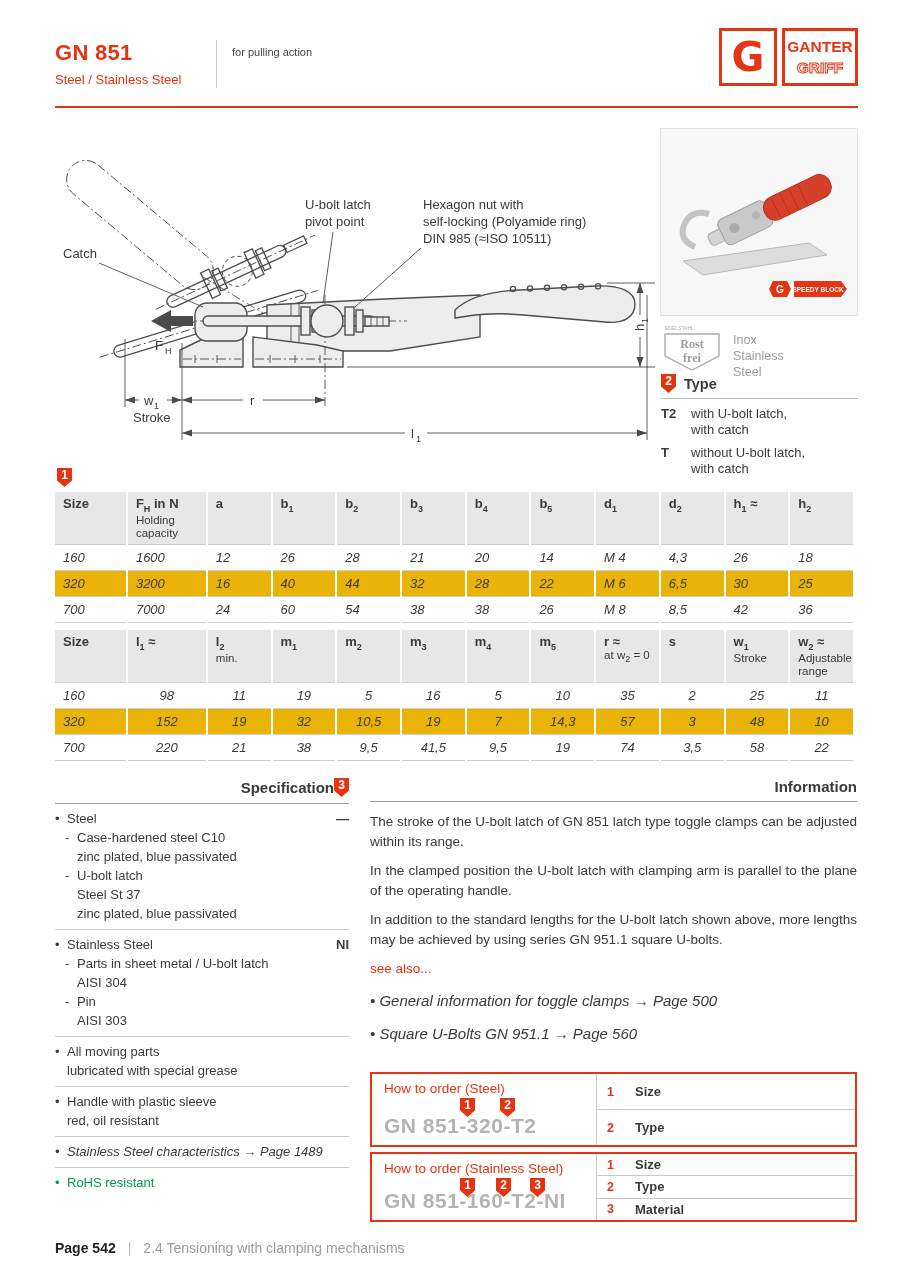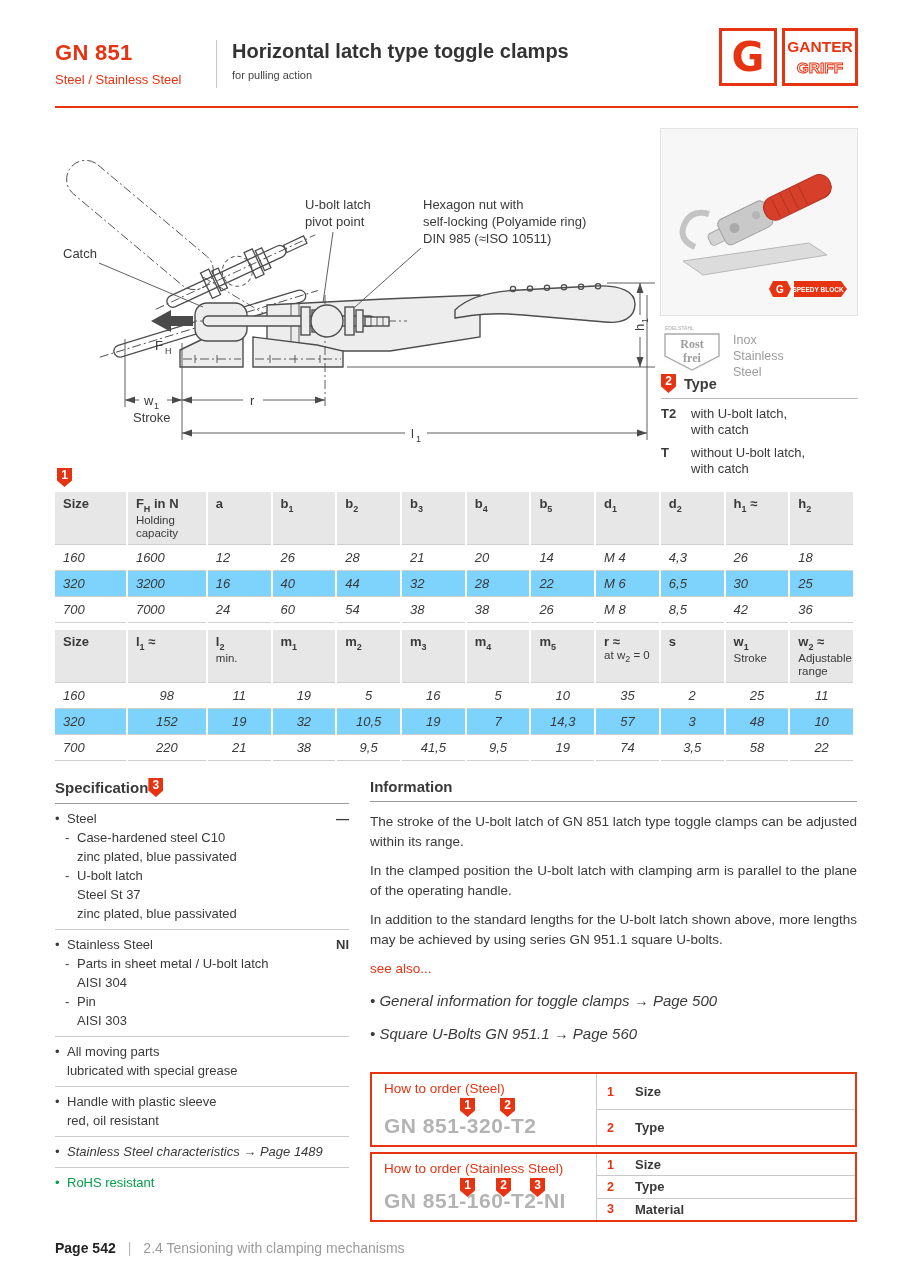--- a/index.html
+++ b/index.html
@@ -45,31 +45,31 @@
             clip-path:polygon(0 0,100% 0,100% 66%,50% 100%,0 66%); }
 
   
   .t1badge { position:absolute; left:57px; top:468px; }
   table.spec-table { position:absolute; left:55px; width:800px; border-collapse:collapse; font-size:13px; table-layout:fixed; }
   #table1 { top:492px; } #table2 { top:630px; }
   .spec-table th, .spec-table td { border-right:2px solid #fff; padding:4px 8px; vertical-align:top; text-align:left; }
   .spec-table th { background:#e7e7e7; font-weight:bold; }
   .spec-table tbody tr { border-top:1.5px solid #cfcfcf;font-style:italic; }
   .spec-table { border-bottom:1.5px solid #cfcfcf; }
-  .spec-table tbody tr:nth-child(2) { background:#7dd3fc;margin-top:13px; }
+  .spec-table tbody tr:nth-child(2) { background:#eab308;margin-top:13px; }
   .thm { font-weight:bold; } .thn { font-weight:normal; font-size:11.5px; line-height:13px; color:#3a3a3a; }
   sub { font-size:9px; }
   #table2 td:not(:first-child) { text-align:center; }
   .spec-table td { padding-top:5px; padding-bottom:5px; }
 
   
   .colsec { position:absolute; top:778px; }
   #spec { left:55px; width:294px; }
   #info { left:370px; width:487px; }
-  .sec-head { display:flex; justify-content:flex-start; align-items:center; border-bottom:1px solid #9a9a9a; padding-bottom:6px; }
+  .sec-head { display:flex; justify-content:flex-end; align-items:center; border-bottom:1px solid #9a9a9a; padding-bottom:6px; }
   .sec-title { font-size:15px; font-weight:bold; }
   .spec-block { border-bottom:1px solid #ccc; padding:5px 0 6px 0; }
   .spec-block:last-child { border-bottom:none; }
   .srow { display:flex; font-size:13px; line-height:19px; }
   .sg { width:12px; flex:none; } .sind1 { padding-left:10px; }
   .st { flex:1; } .sm { font-weight:bold; flex:none; padding-left:6px; }
   .sit { font-style:italic; } .sgreen { color:#009e49; }
 
   .ipara { font-size:13.5px; line-height:19.5px; text-align:justify; margin-top:10px; }
   .iseealso { color:#e63312; font-size:13.5px; margin-top:12px; }
@@ -99,21 +99,20 @@
 <body>
 
 <div id="page">
 
   <div class="hdr-left">
     <div class="hdr-pn">GN 851</div>
     <div class="hdr-mat">Steel / Stainless Steel</div>
   </div>
   <div class="hdr-div"></div>
   <div class="hdr-title-blk">
-    <div class="hdr-title">Horizontal latch type toggle clamps</div>
     <div class="hdr-sub">for pulling action</div>
   </div>
   <div class="logo">
     <div class="logo-sq">
       <span class="logo-g">G</span>
     </div>
     <div class="logo-txt">
       <svg width="70" height="52" viewBox="0 0 70 52">
         <text x="35" y="21" text-anchor="middle" fill="#e63312" font-size="15.5" font-weight="bold" font-family="Liberation Sans, sans-serif">GANTER</text>
         <text x="35" y="42" text-anchor="middle" fill="#fff" stroke="#e63312" stroke-width="1" font-size="15.5" font-weight="bold" font-family="Liberation Sans, sans-serif">GRIFF</text>

